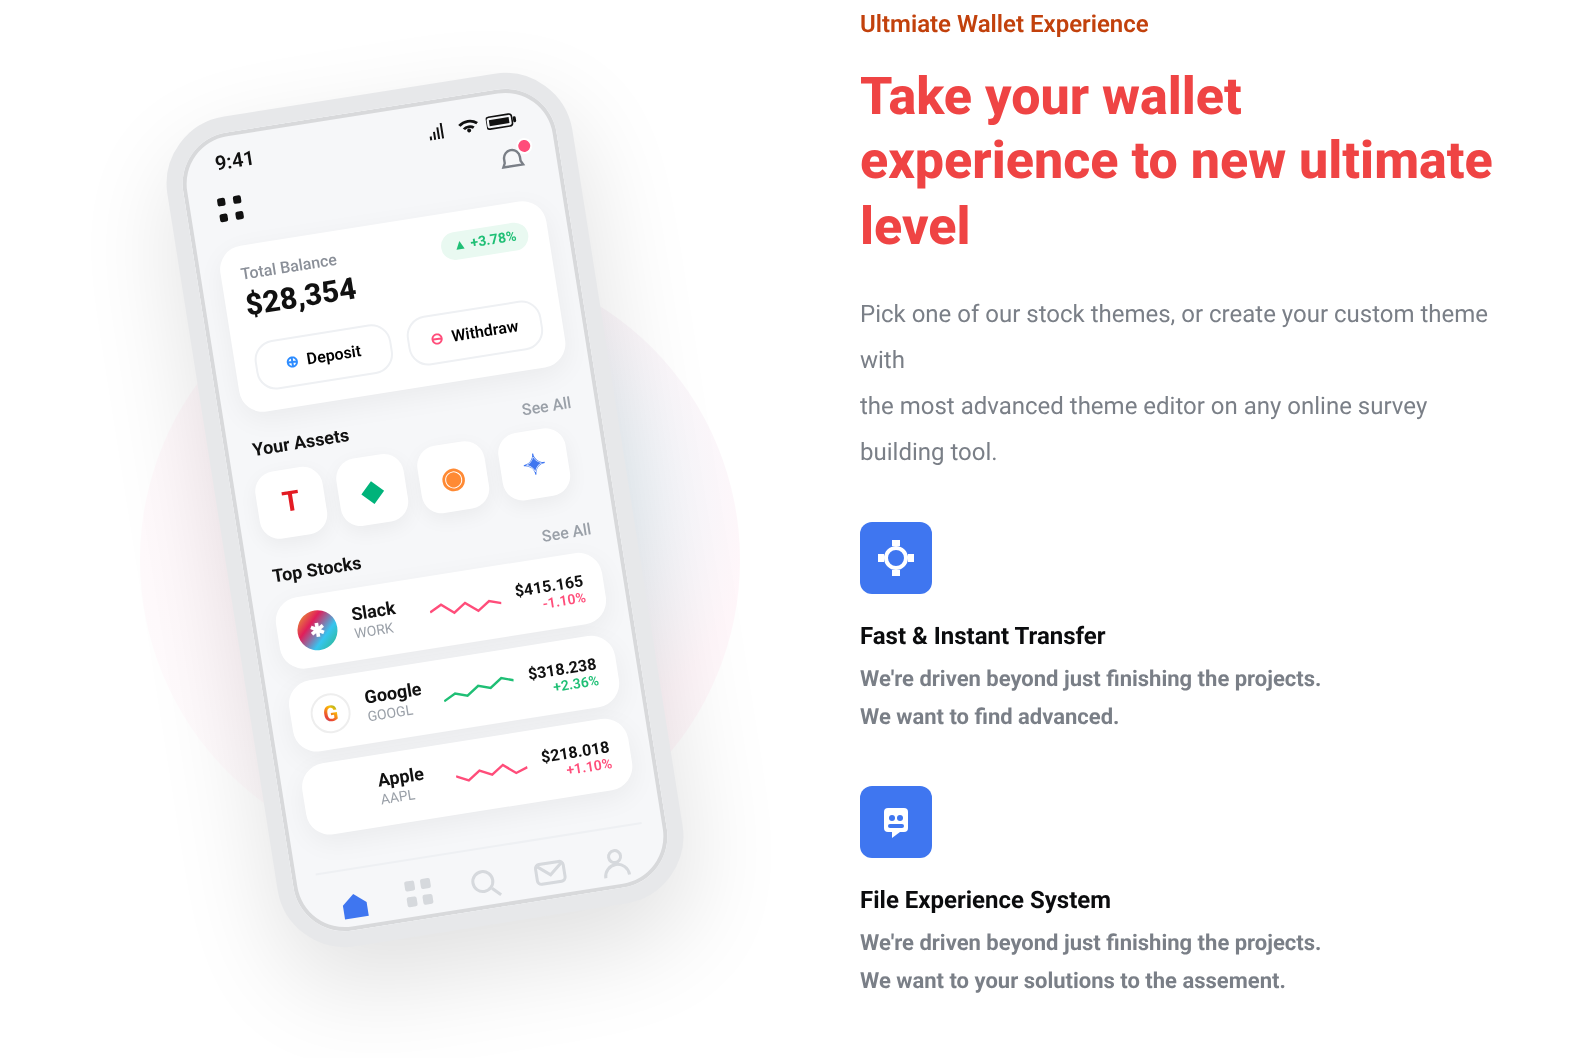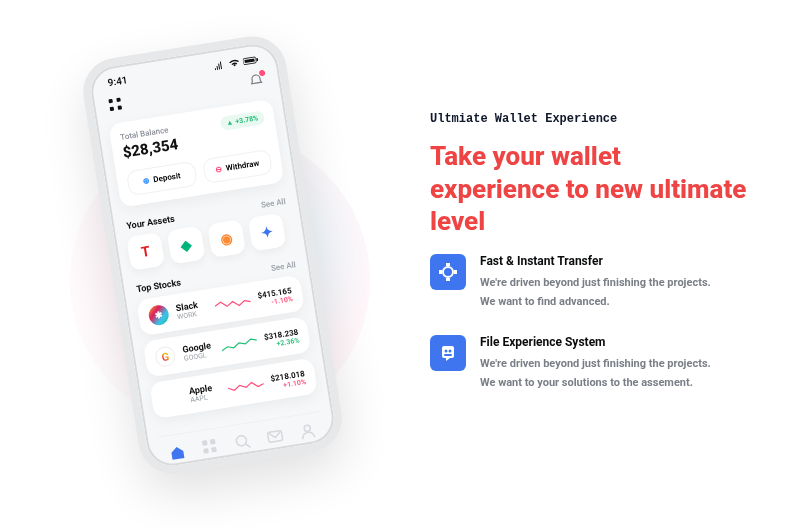--- a/index.html
+++ b/index.html
@@ -122,24 +122,24 @@
 .navbar {
   margin-top:auto; display:flex; justify-content:space-around;
   padding:8px 0 4px 0; border-top:1px solid #eef0f3;
 }
 .nav-ic { width:18px; height:18px; opacity:.35; }
 .nav-ic.active { opacity:1; }
 .right {
   flex:1;
   padding-left: 30px;
 }
-.eyebrow { color:#0f172a; font-size:12px; font-weight:600; margin-bottom:14px;font-family:Liberation Mono, monospace; }
+.eyebrow { color:#c2410c; font-size:12px; font-weight:600; margin-bottom:14px; }
 .headline { font-size:26px; font-weight:800; color:#ef4444; line-height:1.25; margin-bottom:16px; }
 .desc { font-size:12px; color:#7a7f87; line-height:1.9; margin-bottom:24px; max-width:360px; }
-.feature { display:flex; gap:14px; margin-bottom:24px; }
+.feature { display:flex; gap:14px; margin-bottom:24px;flex-direction:column; }
 .feature-icon {
   width:36px; height:36px; border-radius:6px; background:#3f76f0;
   display:flex; align-items:center; justify-content:center; flex-shrink:0;
 }
 .feature-title { font-size:12px; font-weight:700; color:#0b0c0e; margin-bottom:6px; }
 .feature-text { font-size:11px; color:#7a7f87; line-height:1.7; max-width:280px;font-weight:bold; }
 </style>
 </head>
 <body>
 
@@ -288,20 +288,24 @@
               <path d="M3 16a6 6 0 0112 0" fill="none" stroke="#9aa0a8" stroke-width="1.5"></path>
             </svg>
         </div>
       </div>
     </div>
   </div>
 
   <div class="right">
     <div class="eyebrow">Ultmiate Wallet Experience</div>
     <h1 class="headline">Take your wallet experience to new ultimate level</h1>
+    <div class="desc">
+      <div>Pick one of our stock themes, or create your custom theme with</div>
+      <div>the most advanced theme editor on any online survey building tool.</div>
+    </div>
 
     <div class="feature">
       <div class="feature-icon">
         <svg width="20" height="20">
             <circle cx="10" cy="10" r="5" fill="none" stroke="#fff" stroke-width="2"></circle>
             <rect x="8" y="1" width="4" height="3" fill="#fff"></rect>
             <rect x="8" y="16" width="4" height="3" fill="#fff"></rect>
             <rect x="1" y="8" width="3" height="4" fill="#fff"></rect>
             <rect x="16" y="8" width="3" height="4" fill="#fff"></rect>
           </svg>

